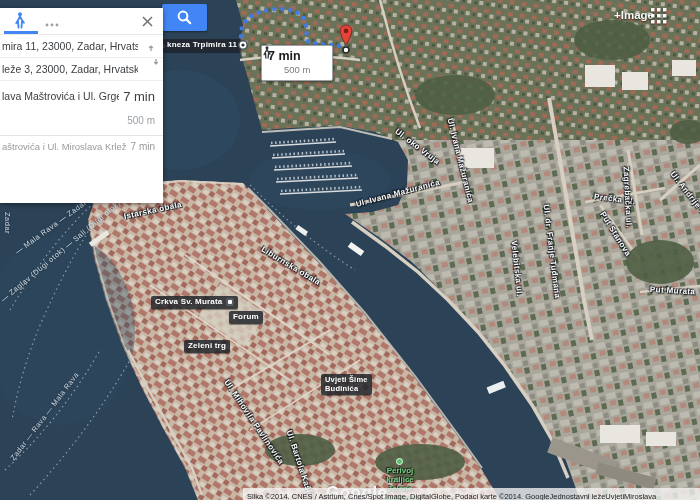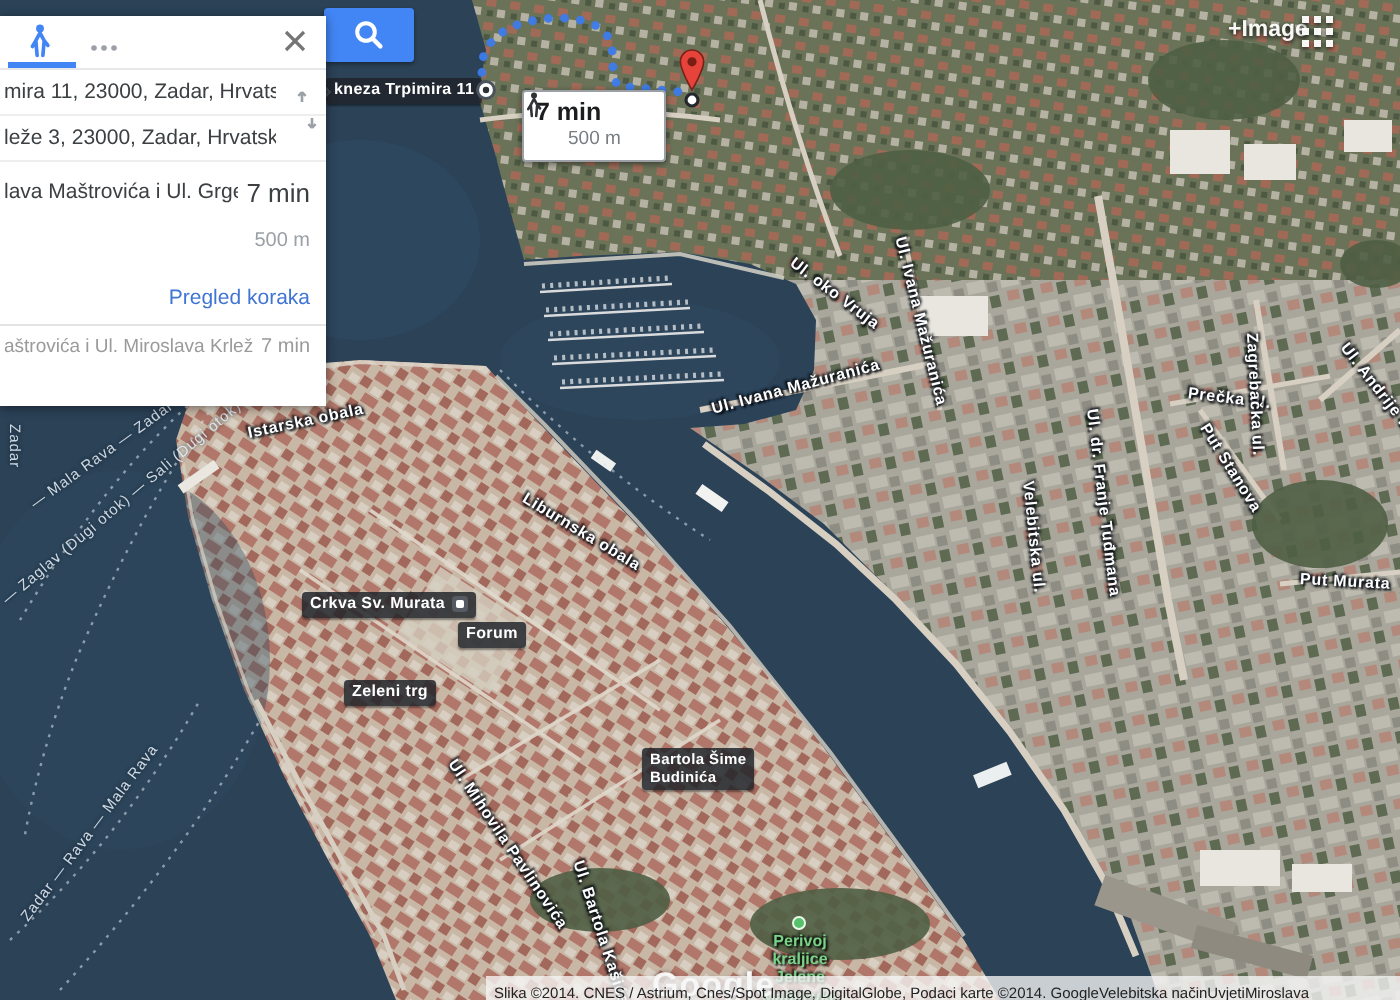--- a/index.html
+++ b/index.html
@@ -224,25 +224,25 @@
       <div class="dist">500 m</div>
     </div>
 
     <div class="poi" style="left:151px;top:296px;">
       <span>Crkva Sv. Murata</span>
       <span class="lm-icon"></span>
     </div>
     <div class="poi" style="left:229px;top:311px;">
       <span>Forum</span>
     </div>
-    <div class="poi" style="left:172px;top:340px;">
+    <div class="poi" style="left:184px;top:340px;">
       <span>Zeleni trg</span>
     </div>
     <div class="poi" style="left:321px;top:374px;font-size:7.5px;">
-      <span class="poi2"><span>Bartola Šime</span><br>
+      <span class="poi2"><span>Uvjeti Šime</span><br>
       <span>Budinića</span></span>
     </div>
 
     <span class="street" style="left:396px;top:126px;transform:rotate(37deg);">Ul. oko Vruja</span>
     <span class="street" style="left:450px;top:114px;transform:rotate(76deg);">Ul. Ivana Mažuranića</span>
     <span class="street" style="left:356px;top:200px;transform:rotate(-15deg);">Ul. Ivana Mažuranića</span>
     <span class="street" style="left:262px;top:244px;transform:rotate(31deg);">Liburnska obala</span>
     <span class="street" style="left:124px;top:212px;transform:rotate(-12deg);">Istarska obala</span>
     <span class="street" style="left:226px;top:376px;transform:rotate(56deg);">Ul. Mihovila Pavlinovića</span>
     <span class="street" style="left:289px;top:426px;transform:rotate(72deg);">Ul. Bartola Kašića</span>
@@ -313,23 +313,20 @@
     </div>
 
 
     <div class="route-name-row">
       <span class="rname">lava Maštrovića i Ul. Grge</span>
       <span class="rdur">7 min</span>
     </div>
     <div class="dist-row">
       <span>500 m</span>
     </div>
-    <div class="steps-row">
-      <span>Pregled koraka</span>
-    </div>
     <div class="alt-row">
       <span class="aname">aštrovića i Ul. Miroslava Krleže</span>
       <span class="adur">7 min</span>
     </div>
   </div>
 
   <span class="profile">+Image</span>
   <div class="apps-grid">
     <svg width="16" height="16">
       <g fill="#fff">
@@ -341,19 +338,19 @@
           <rect x="12" y="6" width="3.5" height="3.5"></rect>
         <rect x="0" y="12" width="3.5" height="3.5"></rect>
           <rect x="6" y="12" width="3.5" height="3.5"></rect>
           <rect x="12" y="12" width="3.5" height="3.5"></rect>
       </g>
     </svg>
   </div>
 
   <div class="attrib">
     <span>Slika ©2014. CNES / Astrium, Cnes/Spot Image, DigitalGlobe, Podaci karte ©2014. Google</span>
-    <a>Velebitska način</a>
+    <a>Jednostavni leže</a>
     <a>Uvjeti</a>
     <a>Miroslava</a>
 
   </div>
 
 </div>
 
 </body></html>

